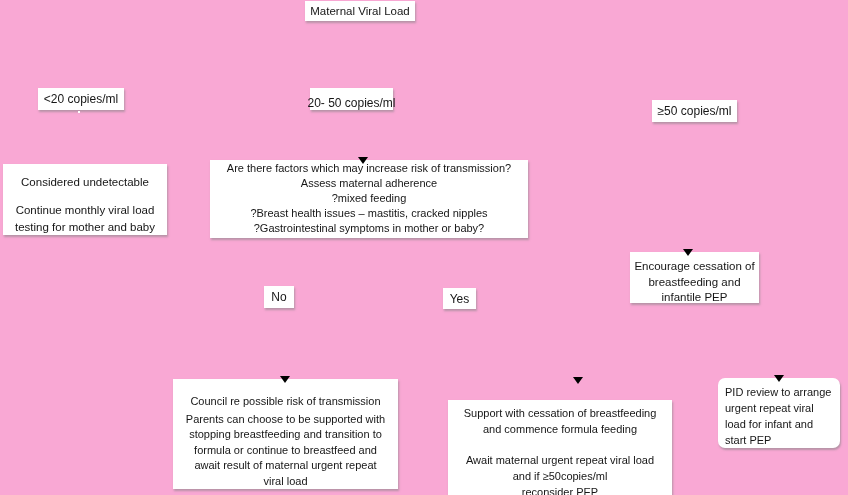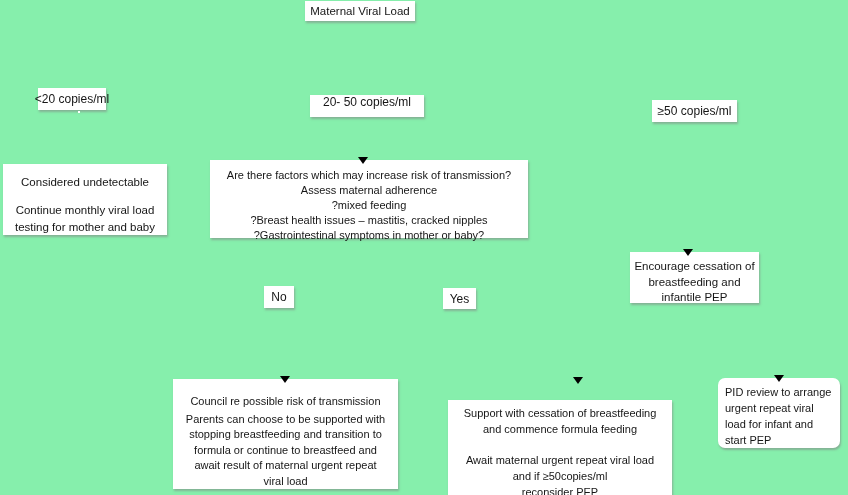--- a/index.html
+++ b/index.html
@@ -1,42 +1,42 @@
 <!DOCTYPE html>
 <html><head>
 <meta charset="utf-8">
 <style>
   html,body { margin:0; padding:0; background:#000; }
   #canvas {
-    position:relative; width:848px; height:495px; background:#86efac;
+    position:relative; width:848px; height:495px; background:#f9a8d4;
     font-family:"Liberation Sans", sans-serif; overflow:hidden;
   }
   .box {
     position:absolute; background:#ffffff; color:#161616;
     box-shadow:1px 2px 2px rgba(130,130,130,0.55);
     display:flex; flex-direction:column; align-items:center;
     text-align:center; box-sizing:border-box;
   }
   .box .line { white-space:nowrap; }
   .gap { width:100%; }
 
   
   #node-title      { left:305px; top:1px;   width:110px; height:20px; justify-content:center; font-size:11.5px; }
-  #node-under20    { left:38px;  top:88px;  width:68px;  height:22px; justify-content:center; font-size:12px; }
-  #node-20to50     { left:310px; top:88px;  width:114px;  height:22px; justify-content:flex-start; font-size:12px;margin-top:7px; }
+  #node-under20    { left:38px;  top:88px;  width:86px;  height:22px; justify-content:center; font-size:12px; }
+  #node-20to50     { left:310px; top:88px;  width:83px;  height:22px; justify-content:flex-end; font-size:12px; }
   #node-over50     { left:652px; top:100px; width:85px;  height:22px; justify-content:center; font-size:12px; }
   #node-no         { left:264px; top:286px; width:30px;  height:22px; justify-content:center; font-size:12px; }
   #node-yes        { left:443px; top:288px; width:33px;  height:21px; justify-content:center; font-size:12px; }
 
   
   #node-undetectable { left:3px; top:164px; width:164px; height:71px; padding-top:10px;
                        font-size:11.5px; line-height:16.5px; }
   #node-undetectable .gap { height:16px; }
 
-  #node-factors { left:210px; top:160px; width:318px; height:78px; padding-top:8px;
+  #node-factors { left:210px; top:160px; width:318px; height:78px; padding-top:1px;
                   font-size:11px; line-height:15px; }
 
   #node-encourage { left:630px; top:252px; width:129px; height:51px; padding-top:7px;
                     font-size:11.5px; line-height:15.5px; }
 
   #node-council { left:173px; top:379px; width:225px; height:110px; padding-top:15px;
                   font-size:11px; line-height:15.5px; }
   #node-council .gap { height:15px; }
 
   #node-support { left:448px; top:400px; width:224px; height:100px; padding-top:5px;

